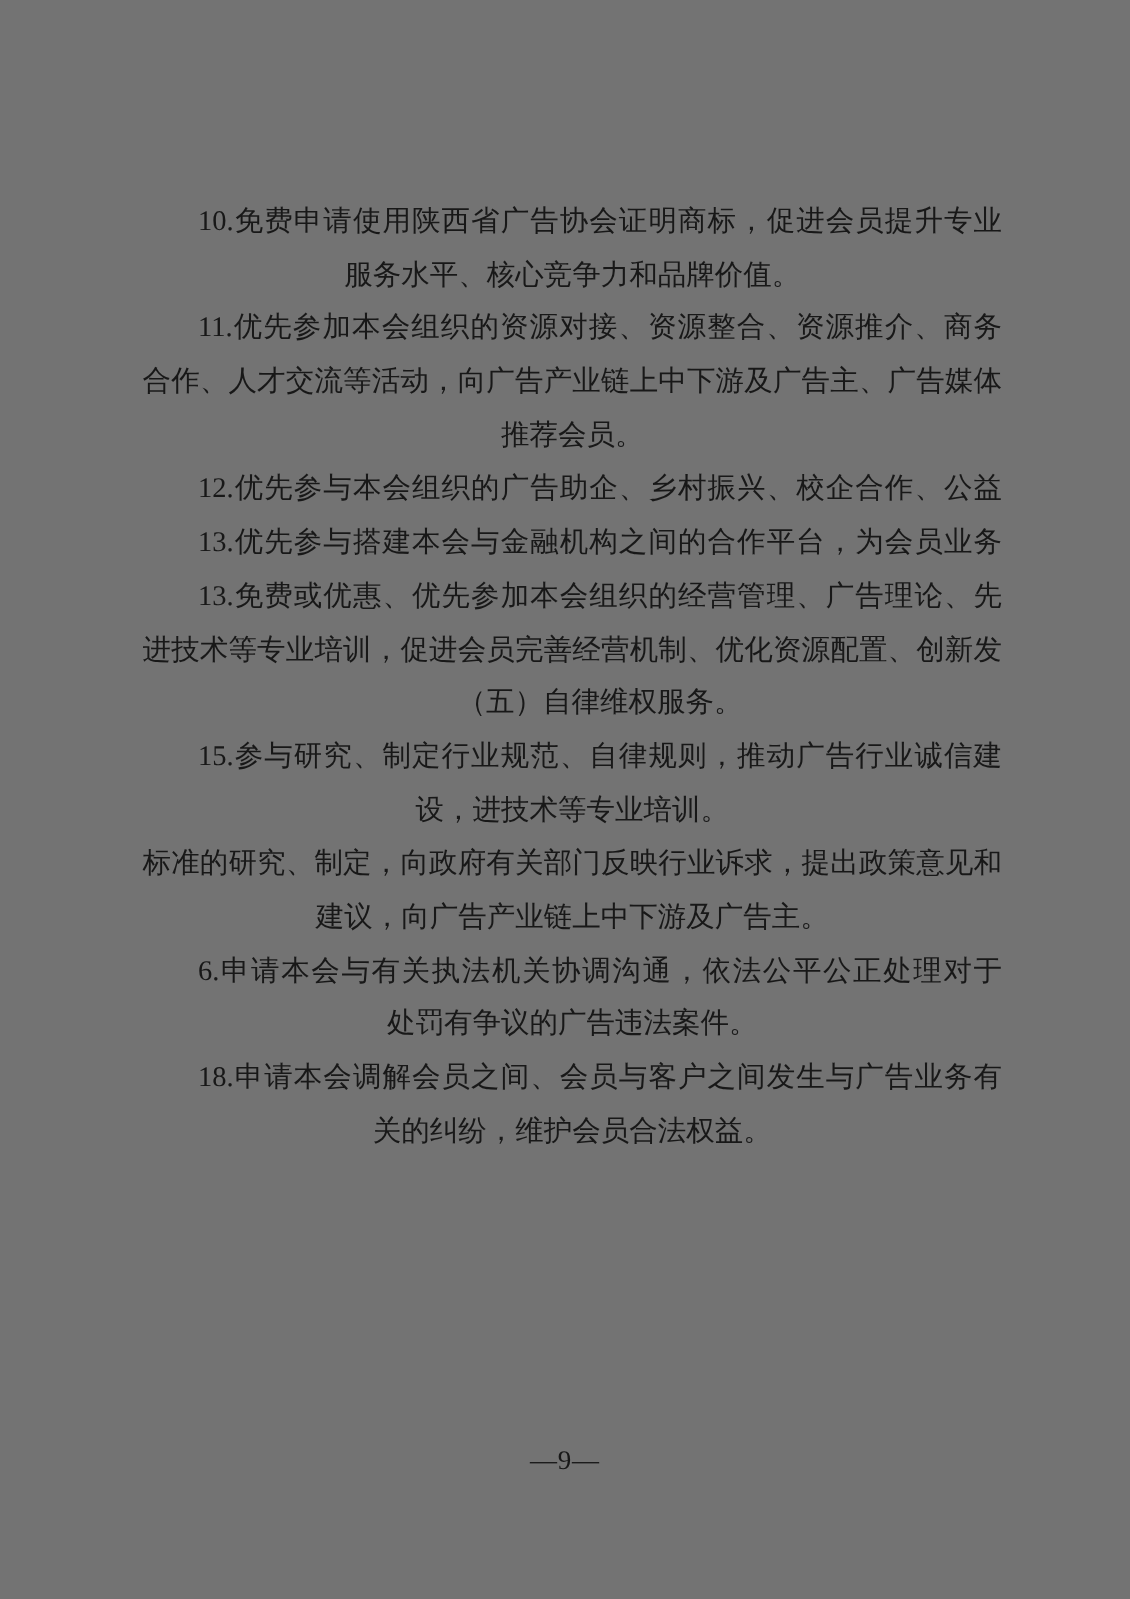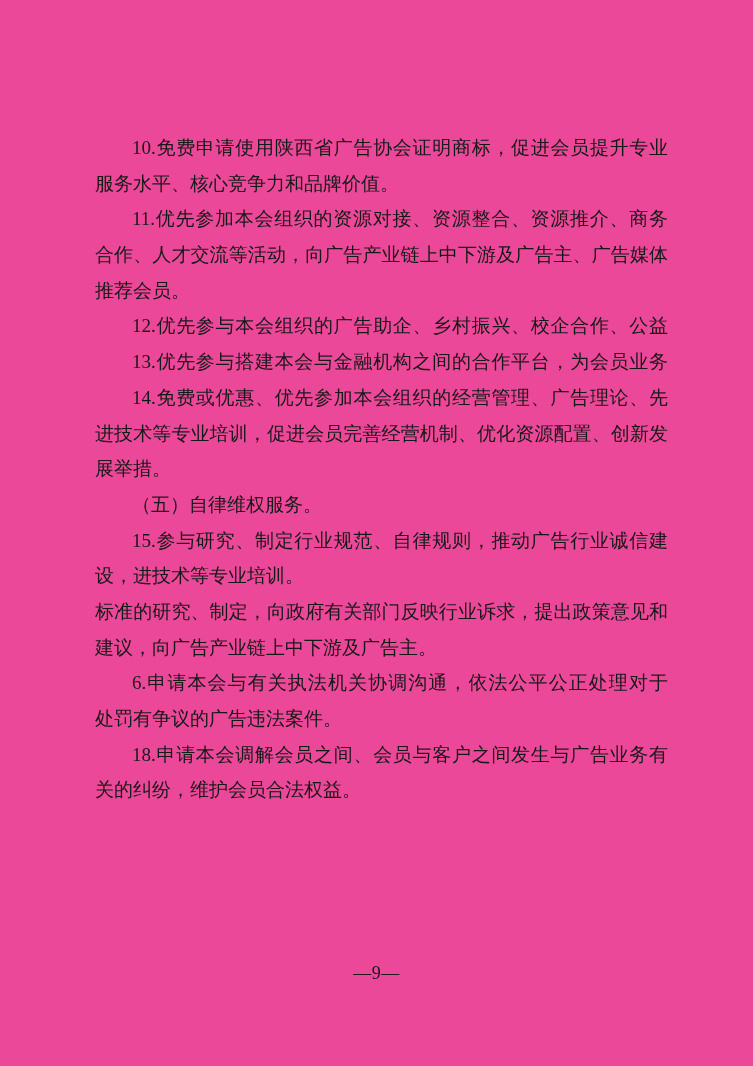--- a/index.html
+++ b/index.html
@@ -1,36 +1,36 @@
 <!DOCTYPE html>
 <html><head>
 <meta charset="utf-8">
 <style>
   * { margin: 0; padding: 0; box-sizing: border-box; }
   html, body { background: #ffffff; }
   .page {
     position: relative;
     width: 753px;
     height: 1066px;
-    background: #ec4899;
+    background: #737373;
     overflow: hidden;
     font-family: "Liberation Serif", "DejaVu Serif", serif;
     color: #181818;
   }
   .doc-body {
     position: absolute;
     left: 95px;
     top: 130px;
     width: 573px;
   }
   .line {
     font-size: 19px;
     line-height: 35.7px;
     height: 35.7px;
-    text-align: left;
+    text-align: center;
     overflow: hidden;
   }
   .line.fill {
     text-align: justify;
     text-align-last: justify;
   }
   .line.indent {
     text-indent: 37px;
   }
   .page-number {
@@ -59,23 +59,22 @@
         <div class="line fill">合作、人才交流等活动，向广告产业链上中下游及广告主、广告媒体</div>
         <div class="line">推荐会员。</div>
       </div>
       <div class="block">
         <div class="line indent fill">12.优先参与本会组织的广告助企、乡村振兴、校企合作、公益</div>
       </div>
       <div class="block">
         <div class="line indent fill">13.优先参与搭建本会与金融机构之间的合作平台，为会员业务</div>
       </div>
       <div class="block">
-        <div class="line indent fill">14.免费或优惠、优先参加本会组织的经营管理、广告理论、先</div>
+        <div class="line indent fill">13.免费或优惠、优先参加本会组织的经营管理、广告理论、先</div>
         <div class="line fill">进技术等专业培训，促进会员完善经营机制、优化资源配置、创新发</div>
-        <div class="line">展举措。</div>
       </div>
       <div class="block">
         <div class="line indent">（五）自律维权服务。</div>
       </div>
       <div class="block">
         <div class="line indent fill">15.参与研究、制定行业规范、自律规则，推动广告行业诚信建</div>
         <div class="line">设，进技术等专业培训。</div>
       </div>
       <div class="block">
         <div class="line fill">标准的研究、制定，向政府有关部门反映行业诉求，提出政策意见和</div>

